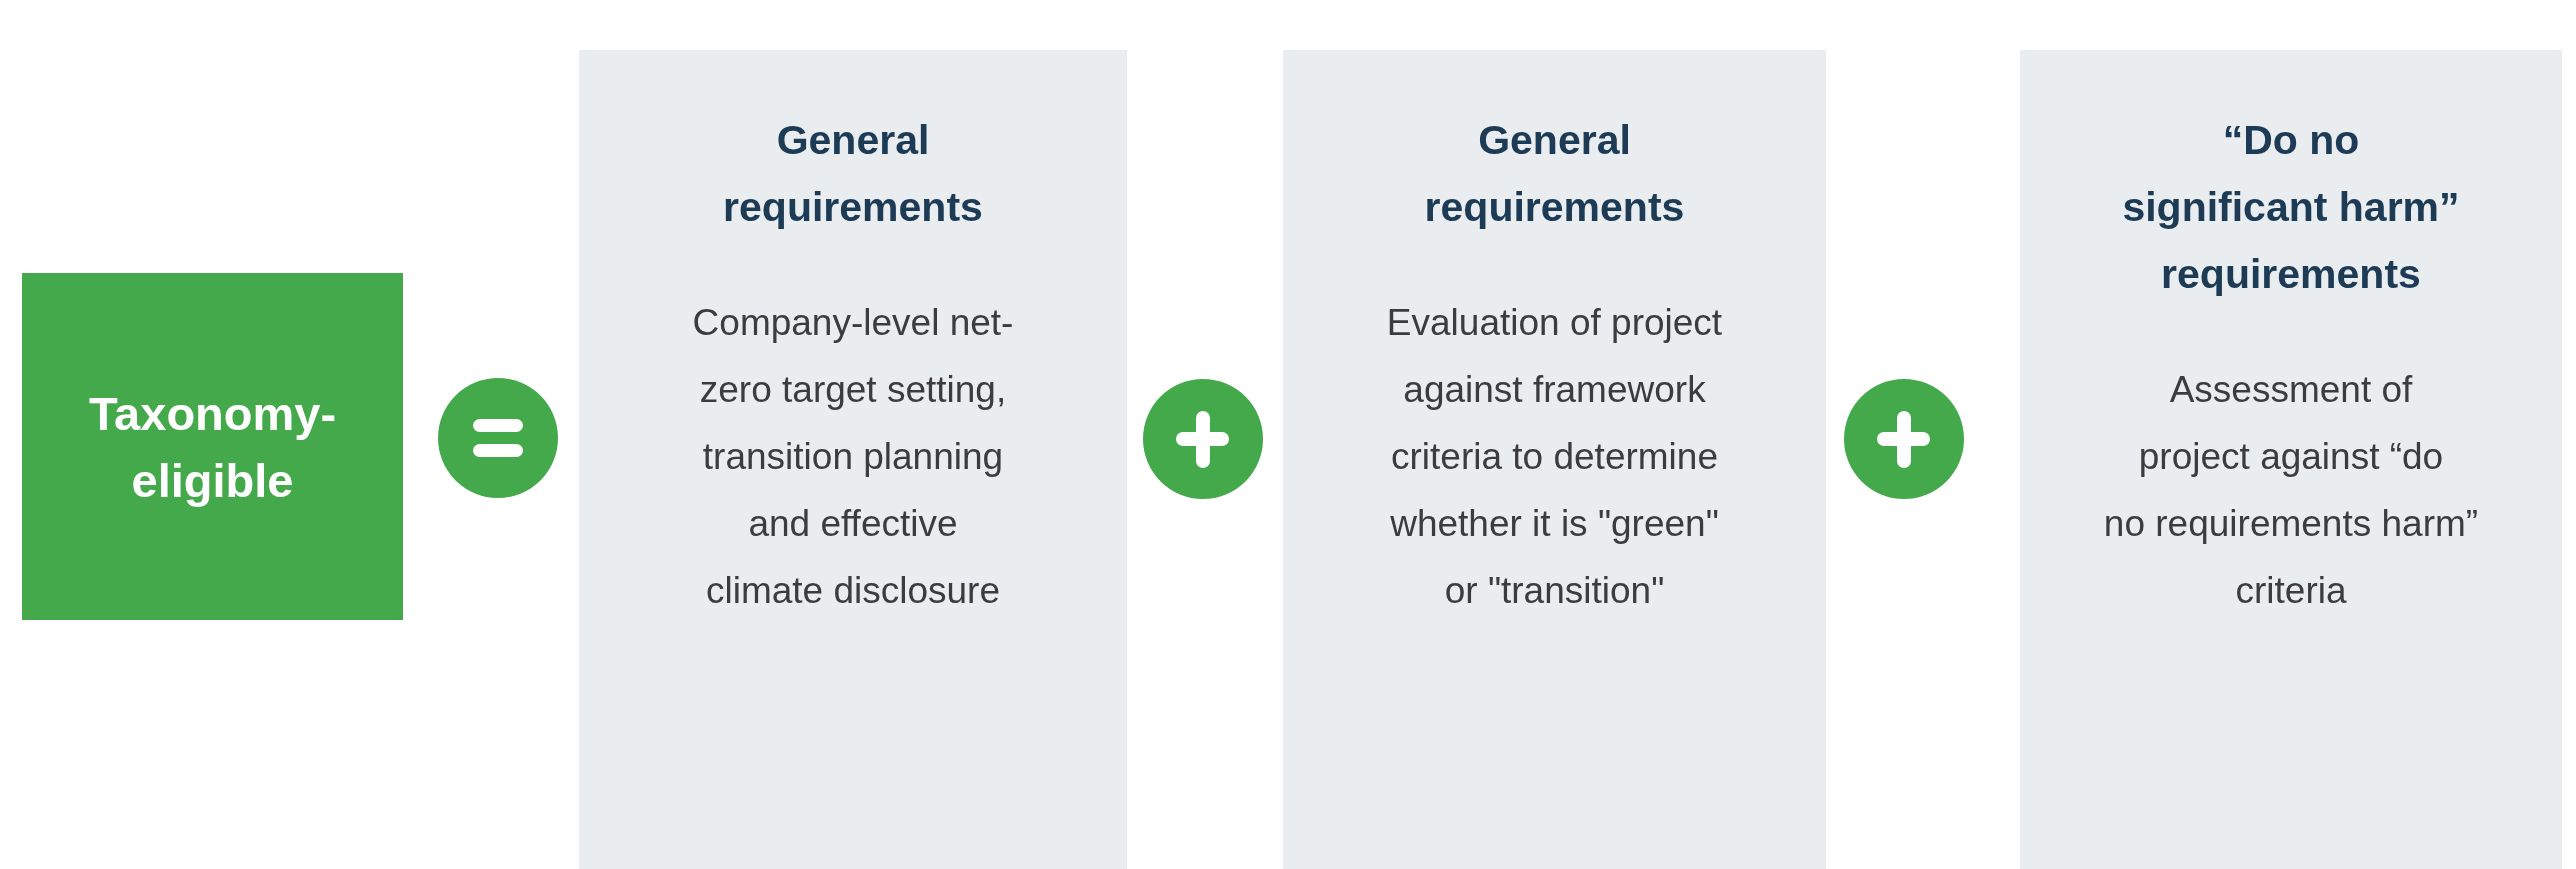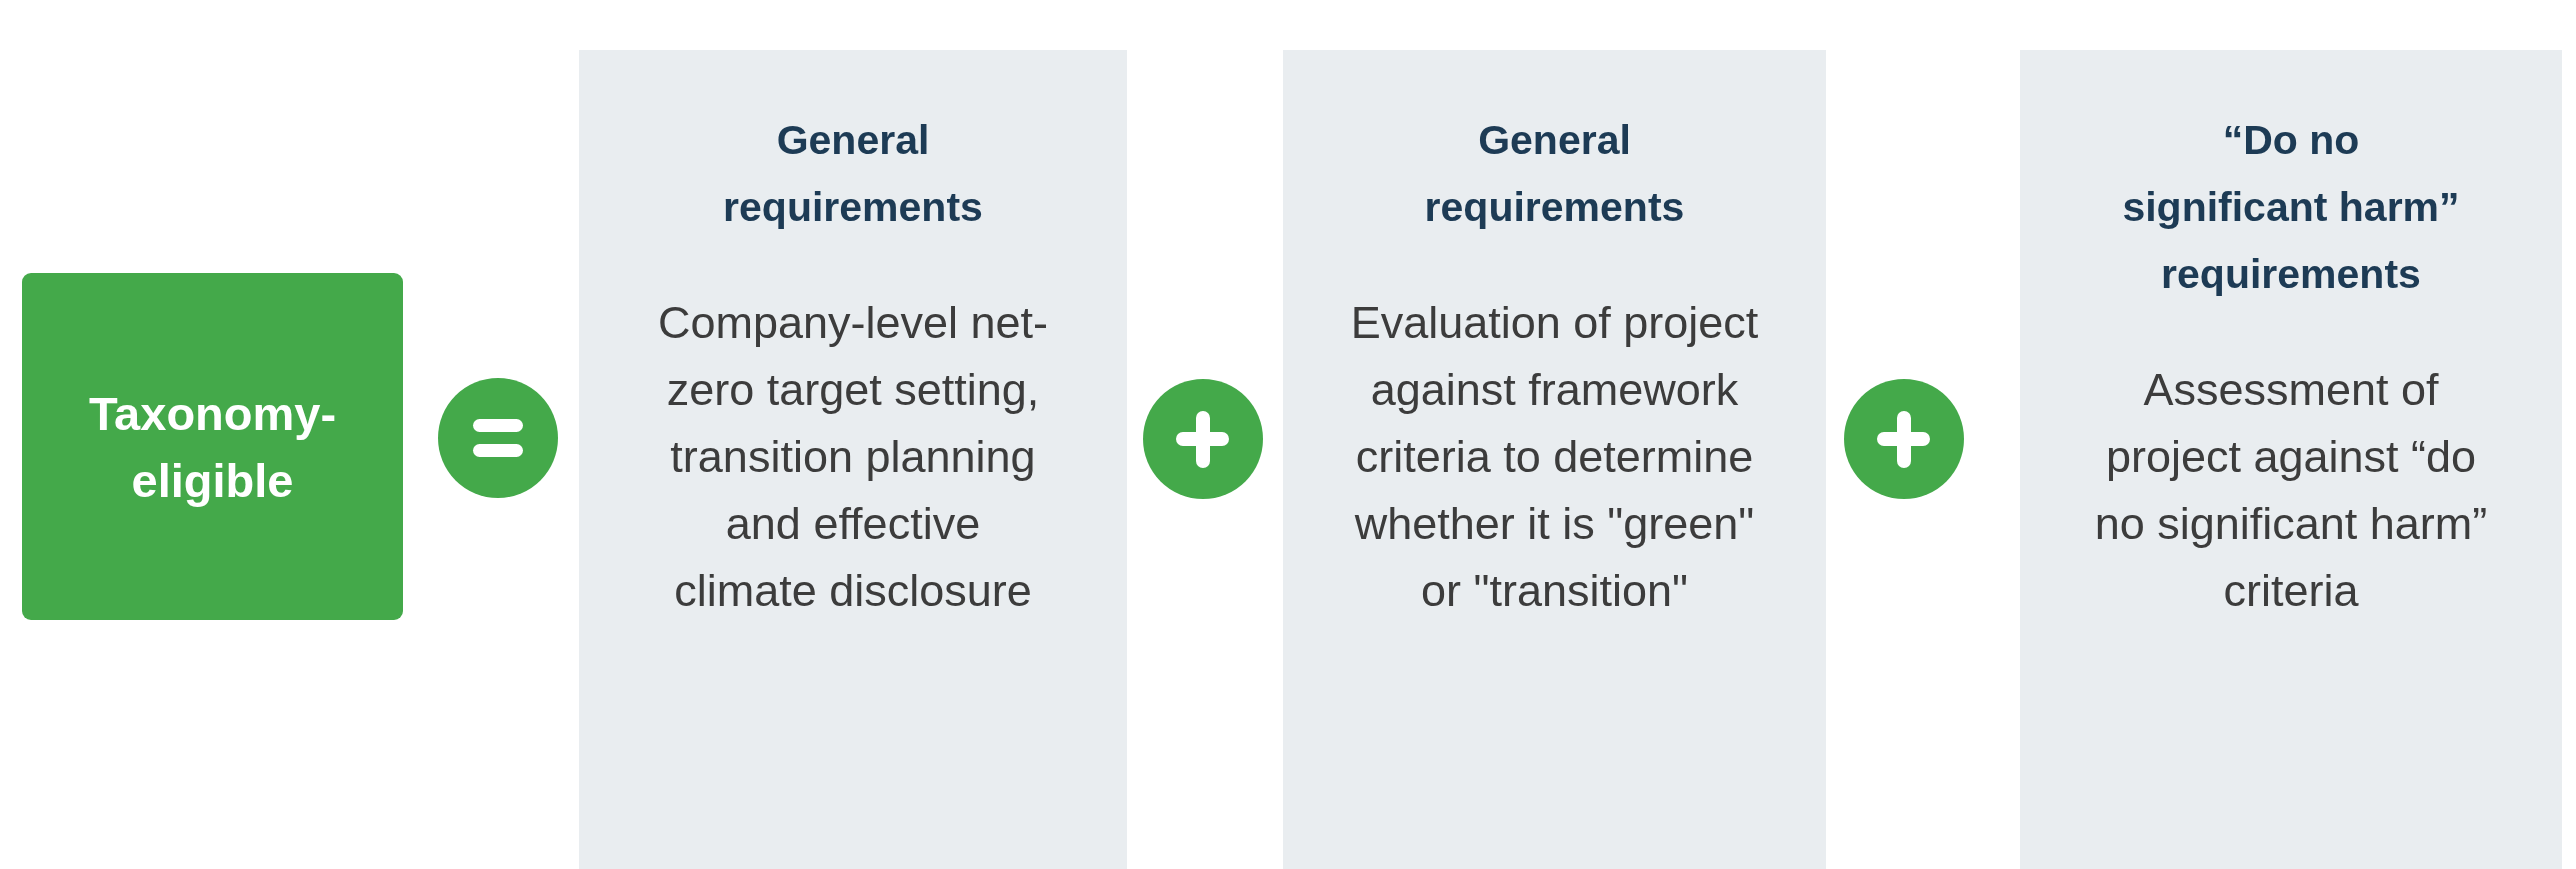--- a/index.html
+++ b/index.html
@@ -24,21 +24,20 @@
     background: var(--green, #44A94A);
     display: flex;
     align-items: center;
     justify-content: center;
     text-align: center;
     color: var(--eligible_text, #ffffff);
     font-weight: bold;
     font-size: 47px;
     line-height: 67px;
     white-space: pre-line;
-    border-radius: 9px;
   }
   .req-card {
     position: absolute;
     top: 50px;
     height: 854px;
     background: var(--box_bg, #E9EDF0);
     text-align: center;
     padding: 57px 12px 0 12px;
     box-sizing: border-box;
   }
@@ -49,21 +48,21 @@
     margin: 0 0 48px 0;
     font-weight: bold;
     color: var(--heading_text, #1D3B55);
     font-size: 41px;
     line-height: 67px;
     white-space: pre-line;
   }
   .req-body {
     margin: 0;
     color: var(--body_text, #3C3C3C);
-    font-size: 45px;
+    font-size: 37px;
     line-height: 67px;
     white-space: pre-line;
   }
   .op-circle {
     position: absolute;
     width: 120px;
     height: 120px;
     border-radius: 50%;
     background: var(--green, #44A94A);
   }
@@ -124,18 +123,18 @@
     <span class="bar plus-h"></span>
     <span class="bar plus-v"></span>
   </div>
 
   <div class="req-card card-3">
     <h2 class="req-heading">“Do no
 significant harm”
 requirements</h2>
     <p class="req-body">Assessment of
 project against “do
-no significant harm”
+no requirements harm”
 criteria</p>
   </div>
 
 </div>
 
 
 </body></html>

